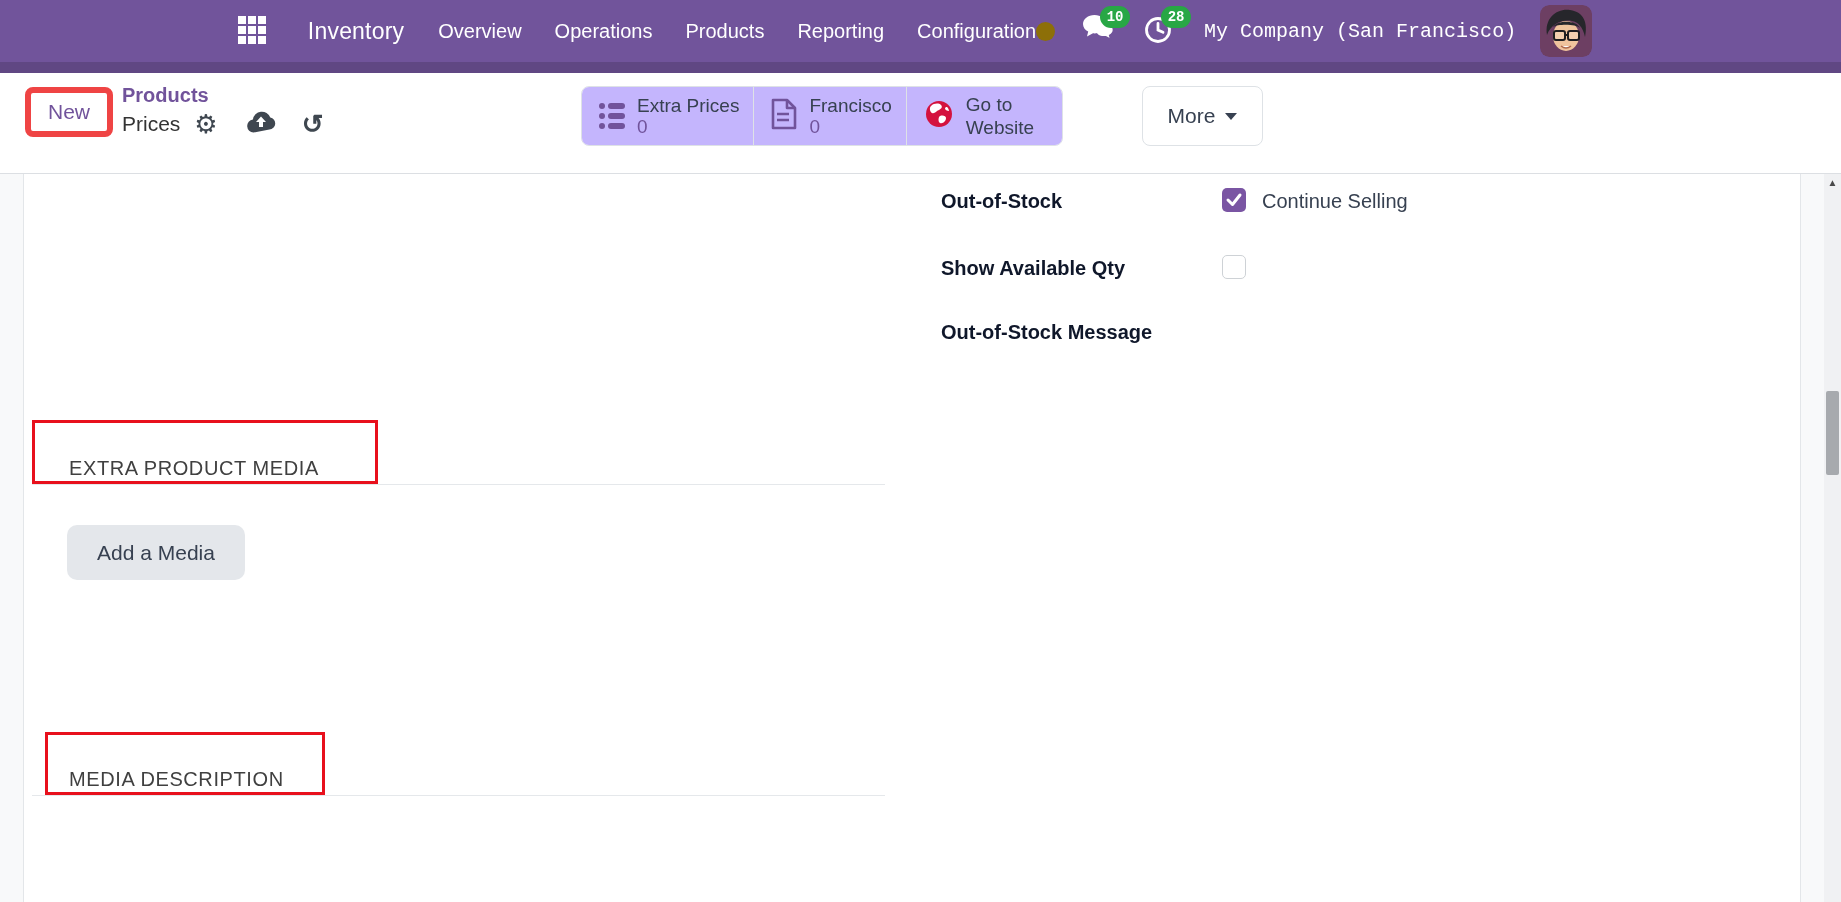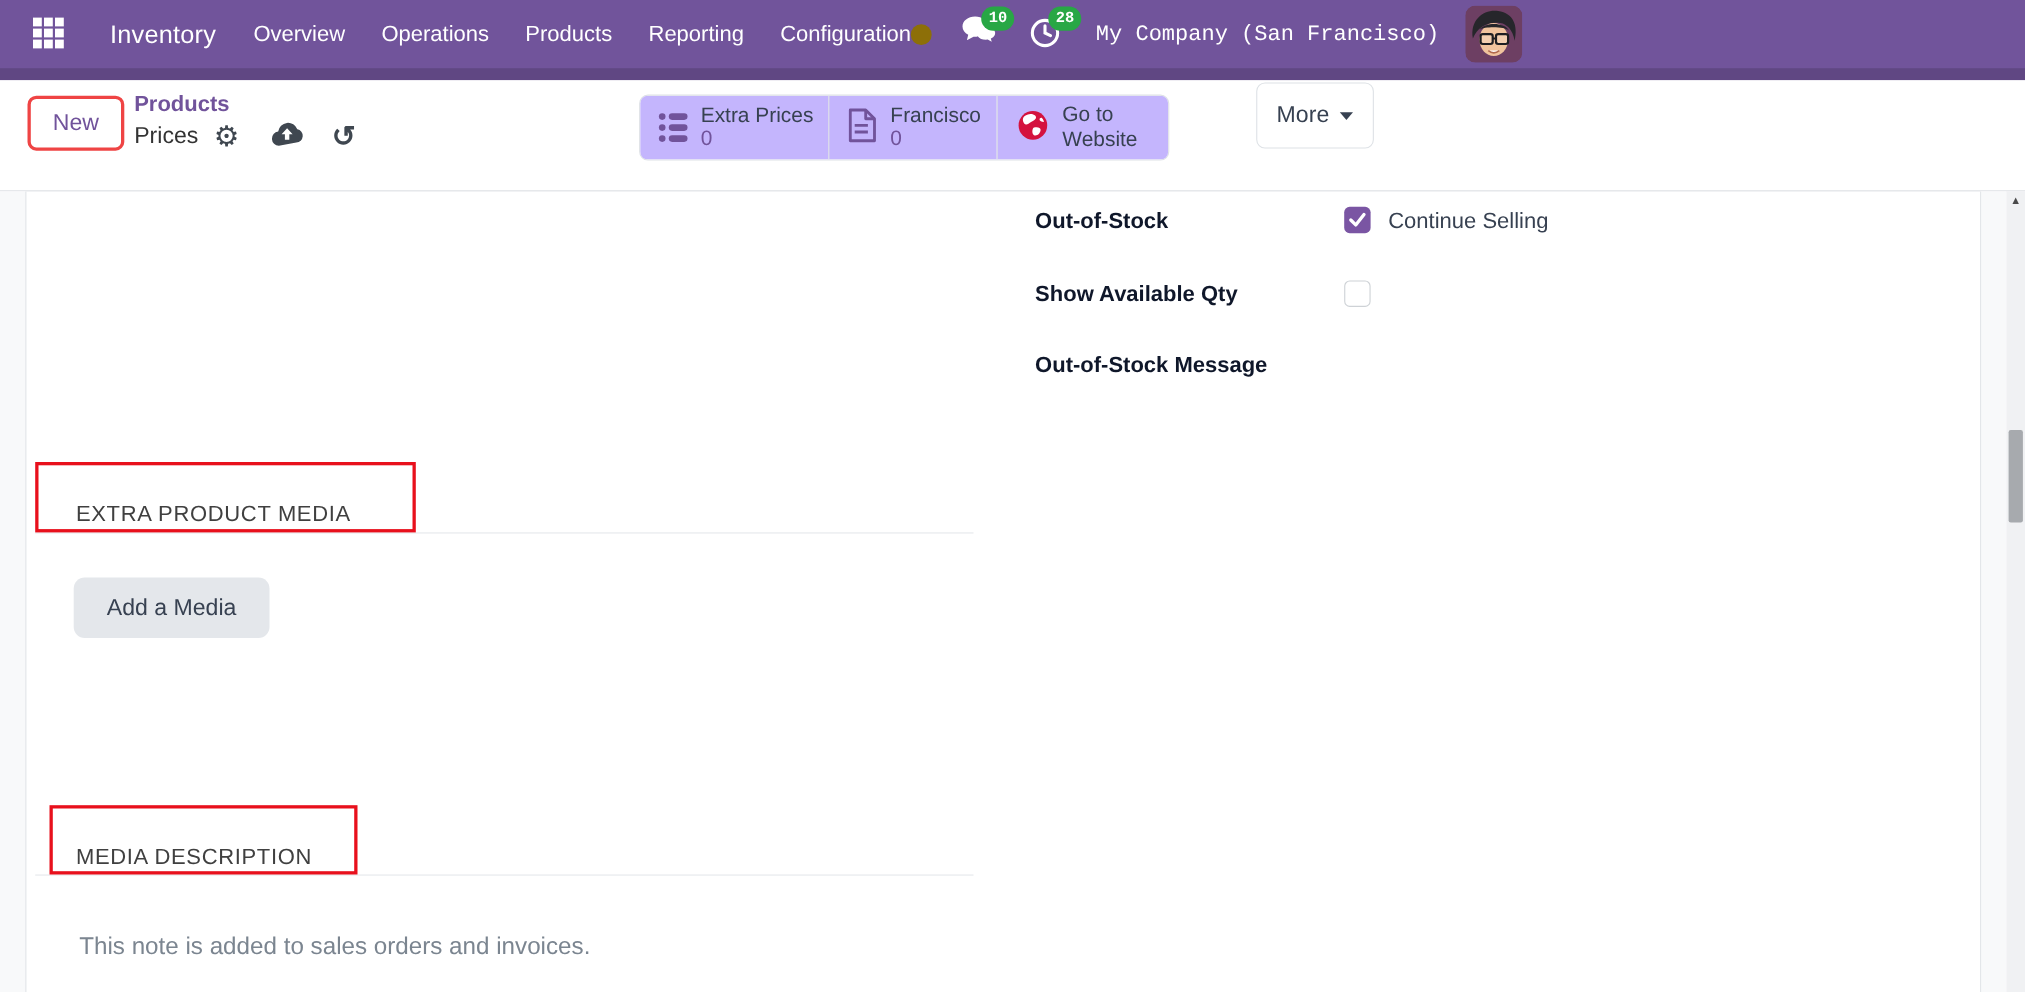--- a/index.html
+++ b/index.html
@@ -2,21 +2,21 @@
 <html><head>
 <meta charset="utf-8">
 <style>
   * { margin:0; padding:0; box-sizing:border-box; }
   html,body { width:1841px; height:902px; }
   body { font-family:"Liberation Sans","DejaVu Sans",sans-serif; background:#fff; }
   #app { position:relative; width:1841px; height:902px; overflow:hidden; background:#fff; }
 
   
   .navbar { position:absolute; left:0; top:0; width:1841px; height:73px;
-    background:#71549B; display:flex; align-items:center; justify-content:flex-start;
+    background:#71549B; display:flex; align-items:center; justify-content:center;
     padding:0 41px 11px 30px; color:#fff; }
   .navbar::after { content:""; position:absolute; left:0; right:0; bottom:0; height:11px;
     background:rgba(0,0,0,0.15); }
   .nav-left { display:flex; align-items:center; }
   .apps-btn { width:30px; height:30px; background:transparent; border:none; cursor:pointer;
     display:grid; grid-template-columns:repeat(3,8px); grid-template-rows:repeat(3,8px); gap:2px; }
   .apps-btn span { background:#fff; width:8px; height:8px; }
   .brand { font-size:23px; font-weight:500; margin-left:40px; letter-spacing:.2px; }
   .nav-menu { display:flex; align-items:center; margin-left:34px; gap:33px; }
   .nav-item { font-size:20px; color:#fff; text-decoration:none; cursor:pointer; white-space:nowrap; }
@@ -25,21 +25,21 @@
   .tray { position:relative; width:34px; height:34px; margin-right:27px; cursor:pointer; }
   .badge { position:absolute; top:-8px; left:18px; background:#28a745; color:#fff;
     min-width:30px; height:22px; border-radius:11px; font-size:14px; font-weight:bold;
     line-height:22px; text-align:center; padding:0 5px; }
   .company { font-size:20px; margin-right:24px; cursor:pointer; white-space:nowrap; }
   .avatar { width:52px; height:52px; border-radius:9px; overflow:hidden; cursor:pointer; flex:none; }
 
   
   .control-panel { position:absolute; left:0; top:73px; width:1841px; height:100px; background:#fff; }
   .new-btn { position:absolute; left:25px; top:14px; width:88px; height:50px;
-    background:#fff; border:3px solid #ef4444; border-radius:8px; color:#71539B;
+    background:#fff; border:6px solid #ef4444; border-radius:8px; color:#71539B;
     font-size:21px; font-family:inherit; cursor:pointer; }
   .bc { position:absolute; left:122px; top:11px; }
   .bc-title { font-size:20px; font-weight:700; color:#71539B; cursor:pointer; }
   .bc-row { display:flex; align-items:center; margin-top:3px; }
   .bc-record { font-size:21px; color:#333; }
   .cp-icon { border:none; background:transparent; cursor:pointer; color:#3f4750; padding:0; }
   .gear-glyph { font-size:26px; line-height:26px; margin-left:14px; }
   .cloud-btn { margin-left:28px; }
   .undo-glyph { font-size:26px; line-height:26px; font-weight:bold; margin-left:26px; }
 
@@ -50,21 +50,21 @@
   .stat-btn .s-icon { margin-right:12px; flex:none; }
   .stat-txt { display:flex; flex-direction:column; justify-content:center; }
   .stat-label { font-size:19px; color:#374151; line-height:21px; }
   .stat-value { font-size:19px; color:#71539B; line-height:21px; }
   .stat-label.wrap { width:82px; line-height:23px; }
   .list-icon { display:flex; flex-direction:column; gap:4px; }
   .list-icon .row { display:flex; align-items:center; gap:3px; }
   .list-icon .d { width:6px; height:6px; border-radius:50%; background:#71539B; }
   .list-icon .b { width:17px; height:6px; border-radius:3px; background:#71539B; }
 
-  .more-btn { position:absolute; left:1142px; top:2px; width:107px; height:60px;
+  .more-btn { position:absolute; left:1142px; top:13px; width:121px; height:60px;
     background:#fff; border:1px solid #dee2e6; border-radius:8px; font-size:21px;
     color:#374151; font-family:inherit; cursor:pointer; display:flex; align-items:center;
     justify-content:center; gap:10px; }
   .caret-down { width:0; height:0; border-left:6px solid transparent; border-right:6px solid transparent;
     border-top:7px solid #374151; }
 
   
   .content-top-line { position:absolute; left:0; top:173px; width:1841px; height:1px; background:#dcdfe3; }
   .side-strip { position:absolute; top:174px; height:728px; width:24px; background:#f8f9fa; }
   .strip-left { left:0; border-right:1px solid #e3e6e9; }
@@ -244,15 +244,14 @@
   <div class="fld-label" style="left:941px; top:321px;">Out-of-Stock Message</div>
 
   <div class="hline" style="top:484px;"></div>
   <div class="sec-heading" style="top:457px;">EXTRA PRODUCT MEDIA</div>
   <div class="annotation" style="left:32px; top:420px; width:346px; height:64px;"></div>
   <button class="add-media-btn">Add a Media</button>
 
   <div class="hline" style="top:795px;"></div>
   <div class="sec-heading" style="top:768px;">MEDIA DESCRIPTION</div>
   <div class="annotation" style="left:45px; top:732px; width:280px; height:63px;"></div>
-  <div class="sales-note">This note is added to sales orders and invoices.</div>
 
 </div>
 
 </body></html>

